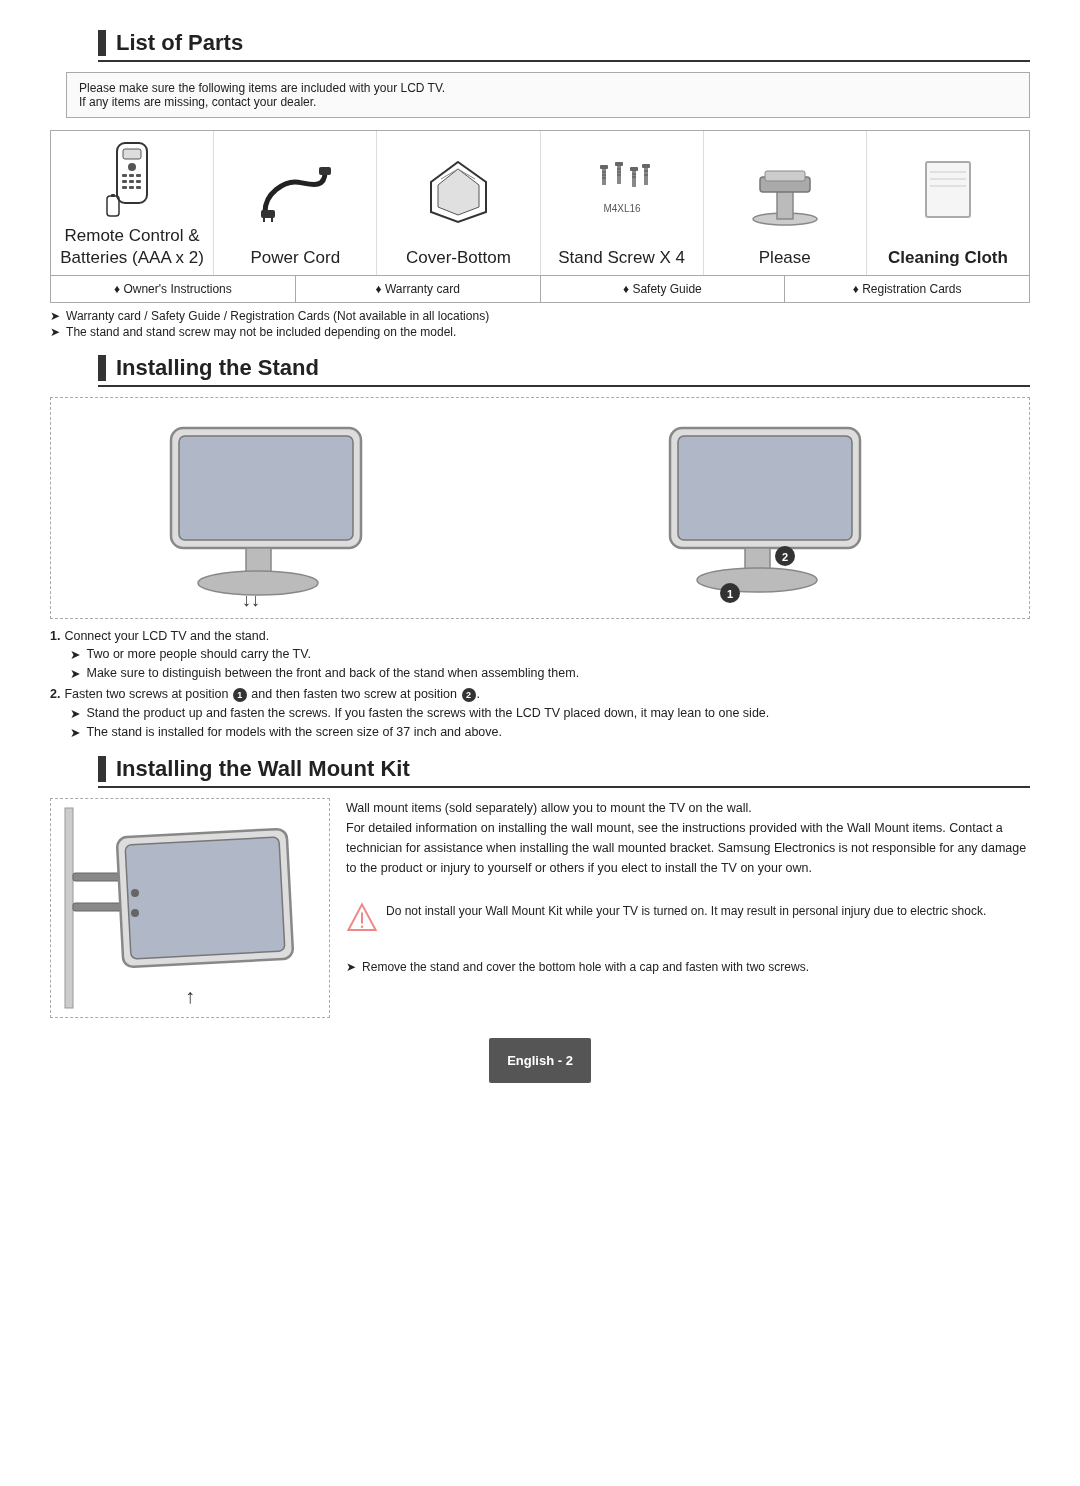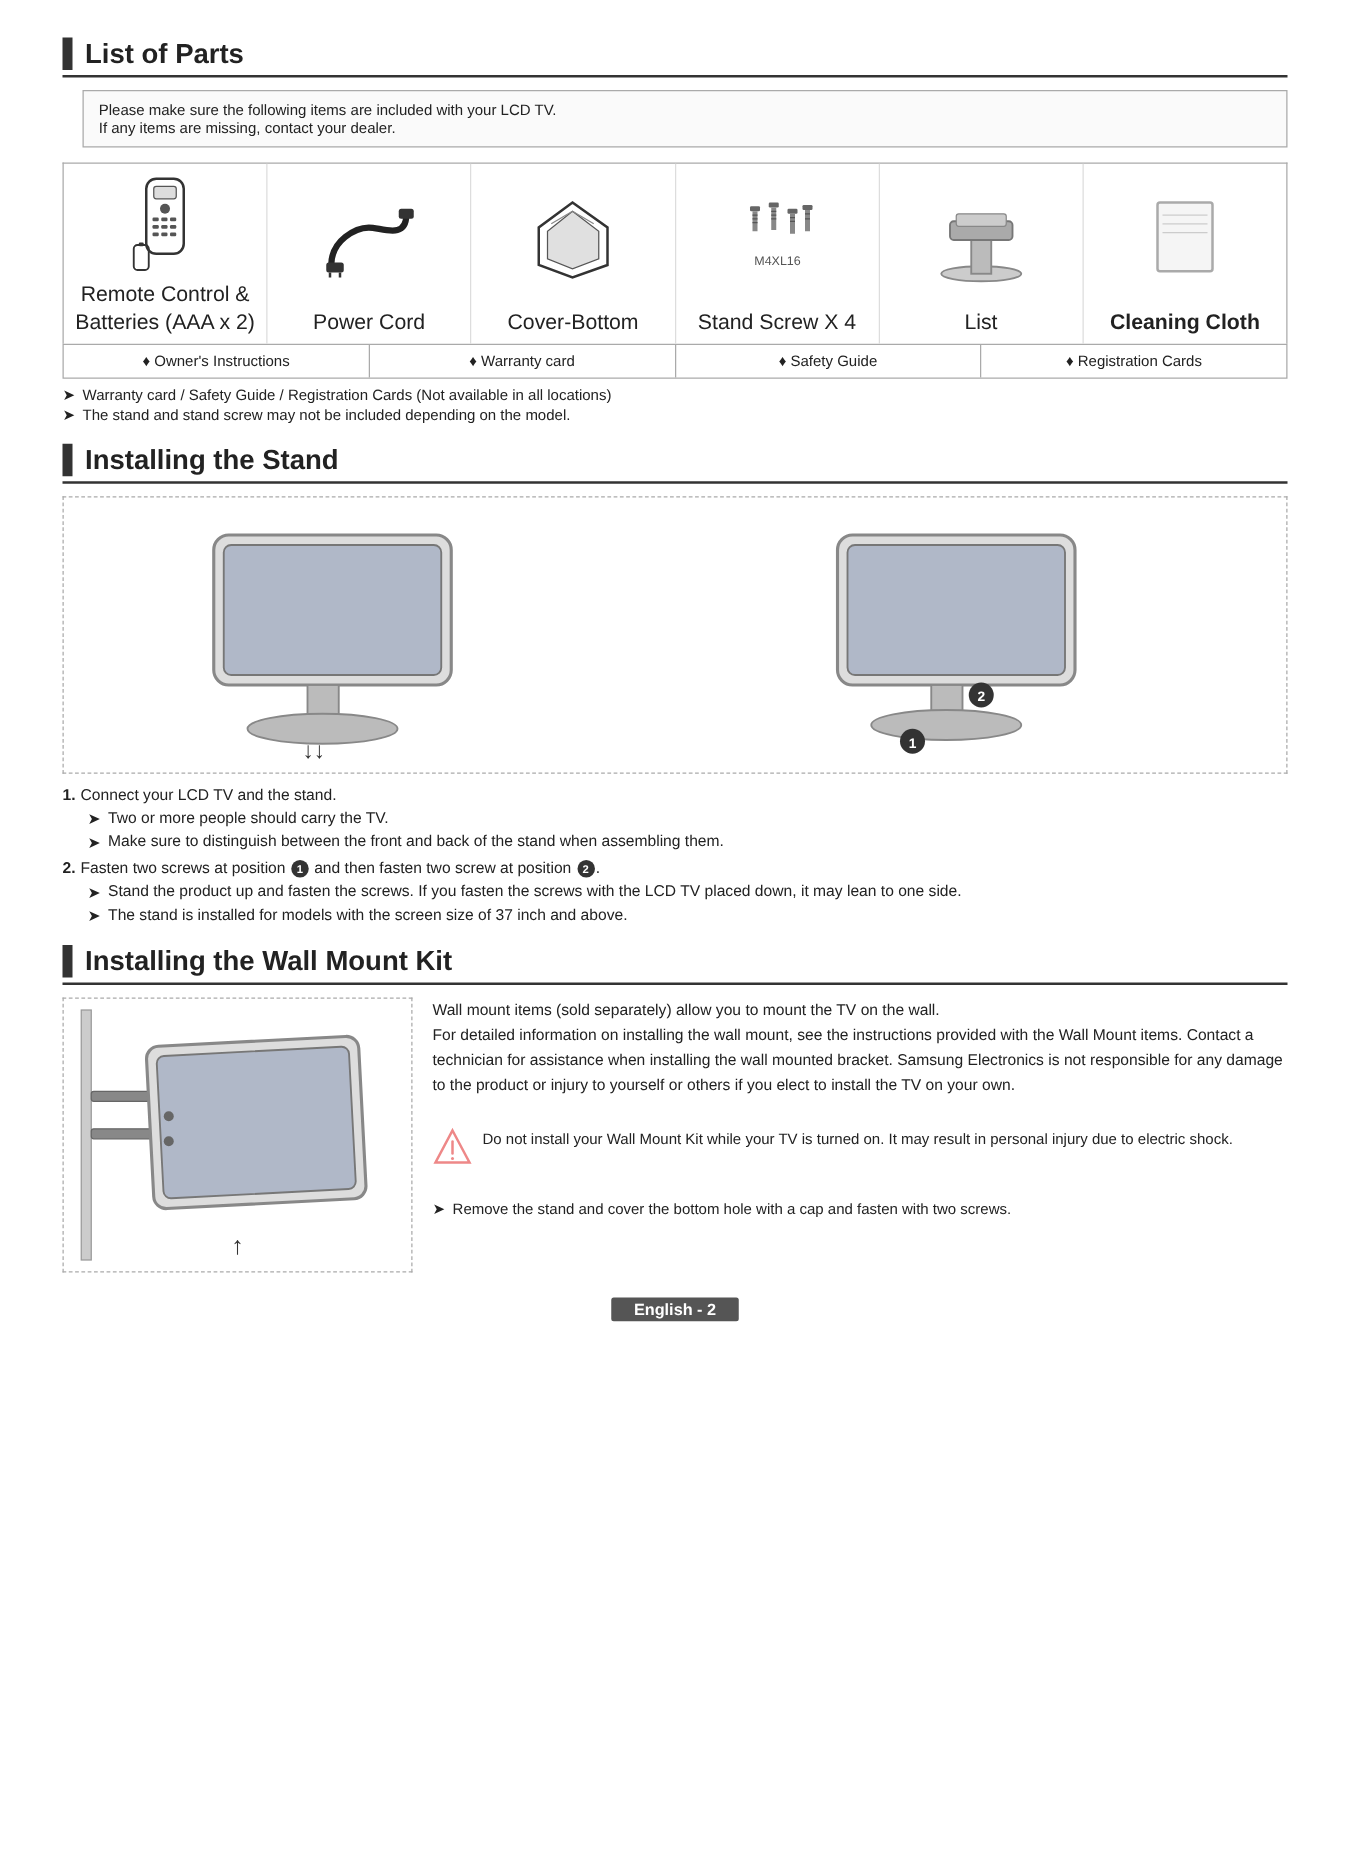--- a/index.html
+++ b/index.html
@@ -15,20 +15,21 @@
 
     
     .section-title {
       font-size: 22px;
       font-weight: bold;
       border-bottom: 2px solid #333;
       padding-bottom: 4px;
       margin-bottom: 10px;
       display: flex;
       align-items: center;
+      margin-left: 48px;
     }
     .section-title::before {
       content: '';
       display: inline-block;
       width: 8px;
       height: 26px;
       background: #333;
       margin-right: 10px;
     }
 
@@ -167,21 +168,21 @@
 
     
     .page-footer {
       text-align: center;
       margin-top: 20px;
     }
     .page-number-badge {
       display: inline-block;
       background: #555;
       color: #fff;
-      padding: 2px 18px;
+      padding: 15px 18px;
       font-size: 13px;
       font-weight: bold;
       border-radius: 2px;
     }
 
     
     .circled {
       display: inline-block;
       width: 14px;
       height: 14px;
@@ -295,21 +296,21 @@
     <div class="part-item">
       <div class="part-icon">
         <svg width="80" height="70" viewBox="0 0 80 70">
 
           <ellipse cx="40" cy="62" rx="32" ry="6" fill="#ccc" stroke="#888" stroke-width="1.5"></ellipse>
           <rect x="32" y="30" width="16" height="32" fill="#bbb" stroke="#888" stroke-width="1.5"></rect>
           <rect x="15" y="20" width="50" height="15" rx="3" fill="#aaa" stroke="#777" stroke-width="1.5"></rect>
           <rect x="20" y="14" width="40" height="10" rx="2" fill="#ccc" stroke="#888" stroke-width="1"></rect>
         </svg>
       </div>
-      <div class="part-label">List</div>
+      <div class="part-label">Please</div>
     </div>
 
     <div class="part-item">
       <div class="part-icon">
         <svg width="60" height="70" viewBox="0 0 60 70">
           <rect x="8" y="5" width="44" height="55" rx="2" fill="#f5f5f5" stroke="#aaa" stroke-width="2"></rect>
           <line x1="12" y1="15" x2="48" y2="15" stroke="#ccc" stroke-width="1"></line>
           <line x1="12" y1="22" x2="48" y2="22" stroke="#ccc" stroke-width="1"></line>
           <line x1="12" y1="29" x2="48" y2="29" stroke="#ccc" stroke-width="1"></line>
         </svg>

